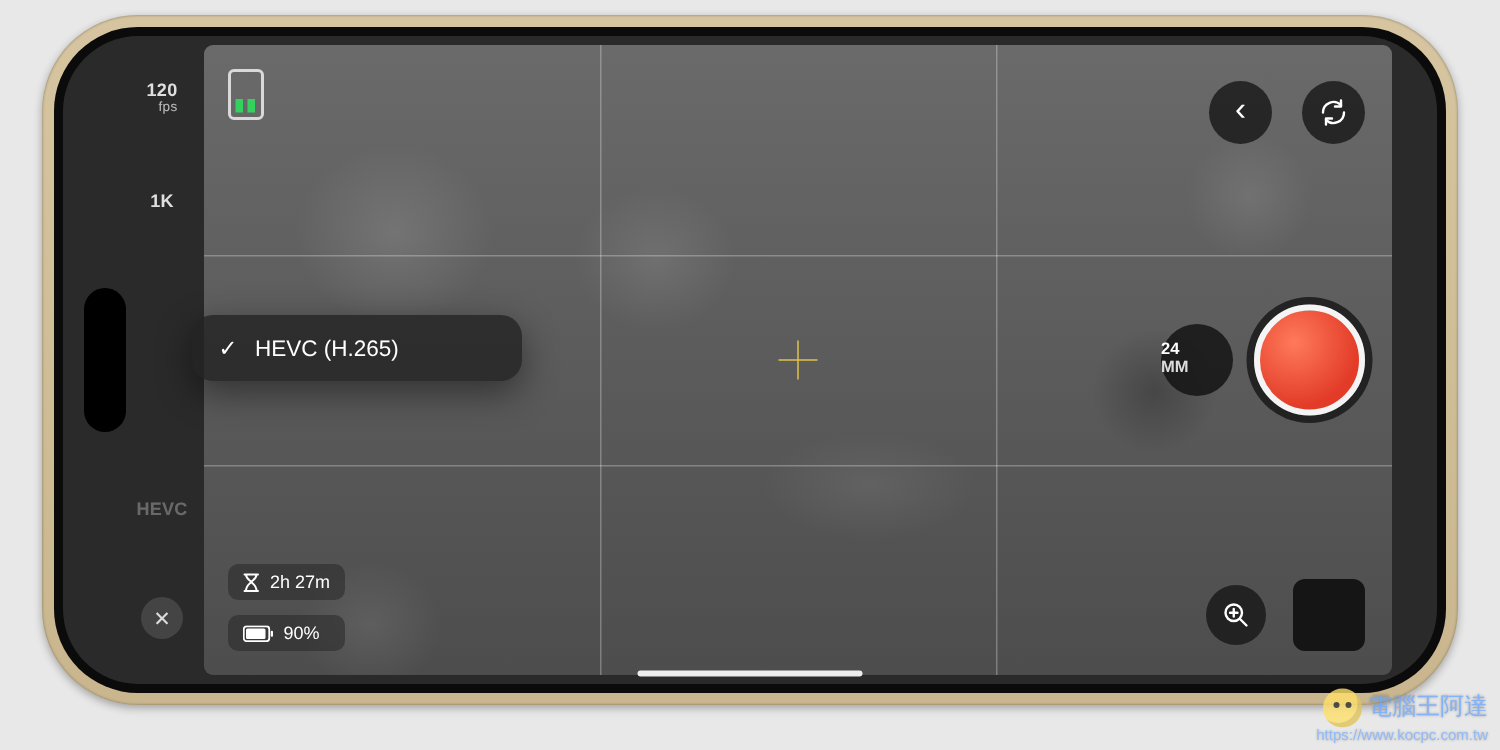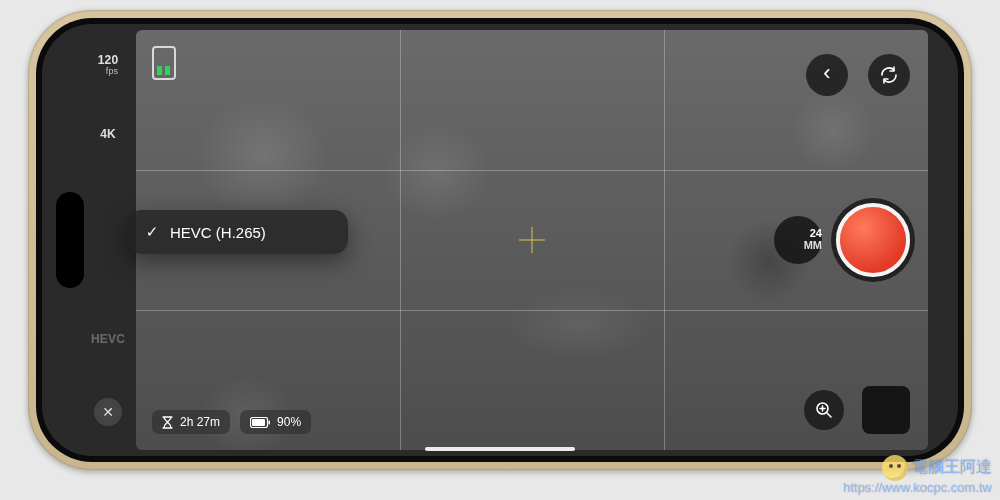--- a/index.html
+++ b/index.html
@@ -76,21 +76,21 @@
 
   
   .meter {
     position: absolute; left: 110px; top: 22px; width: 24px; height: 34px;
     border: 2px solid rgba(255,255,255,.75); border-radius: 4px;
   }
   .meter .bars { position: absolute; bottom: 3px; left: 3px; right: 3px; display: flex; gap: 3px; }
   .meter .bars i { width: 5px; height: 9px; background: #34d15e; display: block; }
 
   
-  .status { position: absolute; left: 110px; bottom: 22px; display: flex; gap: 10px; }
+  .status { position: absolute; left: 110px; bottom: 22px; display: flex; gap: 10px; flex-direction: column; }
   .chip {
     background: rgba(40,40,40,.55); color: #fff; font-size: 12px;
     padding: 5px 10px; border-radius: 7px; display: flex; align-items: center; gap: 7px;
     backdrop-filter: blur(2px);
   }
   .chip svg { display: block; }
 
   
   .popup {
     position: absolute; left: 86px; top: 186px; width: 220px;
@@ -110,41 +110,41 @@
     display: flex; align-items: center; justify-content: center; color: #fff;
     position: absolute; cursor: pointer;
   }
   .btn-back   { right: 110px; top: 30px; }
   .btn-flip   { right: 48px;  top: 30px; }
 
   .lens {
     position: absolute; right: 136px; top: 50%; transform: translateY(-50%);
     width: 48px; height: 48px; border-radius: 50%; background: rgba(20,20,20,.85);
     color: #fff; font-size: 11px; font-weight: 600; line-height: 1.05;
-    display: flex; flex-direction: column; align-items: flex-end; justify-content: center;
+    display: flex; flex-direction: column; align-items: flex-start; justify-content: center;
   }
 
   .record {
     position: absolute; right: 48px; top: 50%; transform: translateY(-50%);
     width: 74px; height: 74px; border-radius: 50%;
     background: radial-gradient(circle at 35% 32%, #ff7a5a, #e23b27 70%);
     border: 4px solid #f4f4f4; cursor: pointer;
     box-shadow: 0 0 0 5px rgba(25,25,25,.85);
   }
 
   .btn-zoom { position: absolute; right: 114px; bottom: 26px; width: 40px; height: 40px; border-radius: 50%; background: rgba(25,25,25,.82); display:flex;align-items:center;justify-content:center;color:#fff; }
   .thumb { position: absolute; right: 48px; bottom: 22px; width: 48px; height: 48px; border-radius: 8px; background: #151515; cursor: pointer; }
 
   
   .watermark {
     position: absolute; right: 8px; bottom: 4px; color: #6aa6ff; font-size: 16px;
     text-align: right; line-height: 1.15; opacity: .8; font-weight: 500;
     text-shadow: 0 0 2px rgba(0,0,0,.4);
   }
-  .watermark .url { display:block; font-size: 13px; color: #6aa6ff; opacity:.85; }
+  .watermark .url { display:block; font-size: 10px; color: #6aa6ff; opacity:.85; }
   .smiley {
     display:inline-block; width:26px; height:26px; border-radius:50%;
     background:#ffe06b; vertical-align:middle; margin-right:4px;
     box-shadow: inset -3px -3px 0 rgba(0,0,0,.12);
     position: relative;
   }
   .smiley::before, .smiley::after{
     content:""; position:absolute; width:4px; height:4px; background:#333; border-radius:50%; top:9px;
   }
   .smiley::before{ left:7px; } .smiley::after{ right:7px; }
@@ -172,21 +172,21 @@
             <i></i>
           </div>
       </div>
 
       <div class="sidebar">
         <div class="pill">
           <span class="big">120</span>
           <span class="sub">fps</span>
         </div>
         <div class="pill">
-          <span class="big">4K</span>
+          <span class="big">1K</span>
         </div>
         <div class="spacer"></div>
         <div class="pill dim">
           <span class="big">HEVC</span>
         </div>
         <div class="close-x">
           <span>✕</span>
         </div>
       </div>
 

